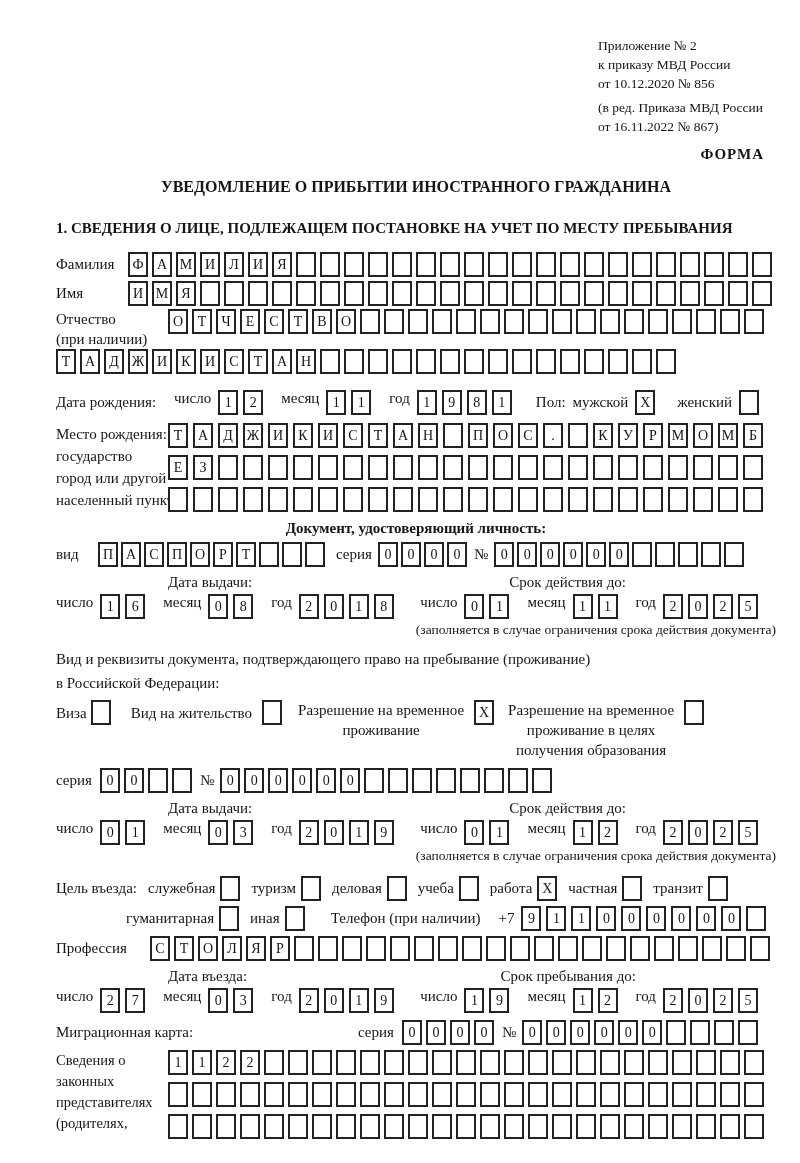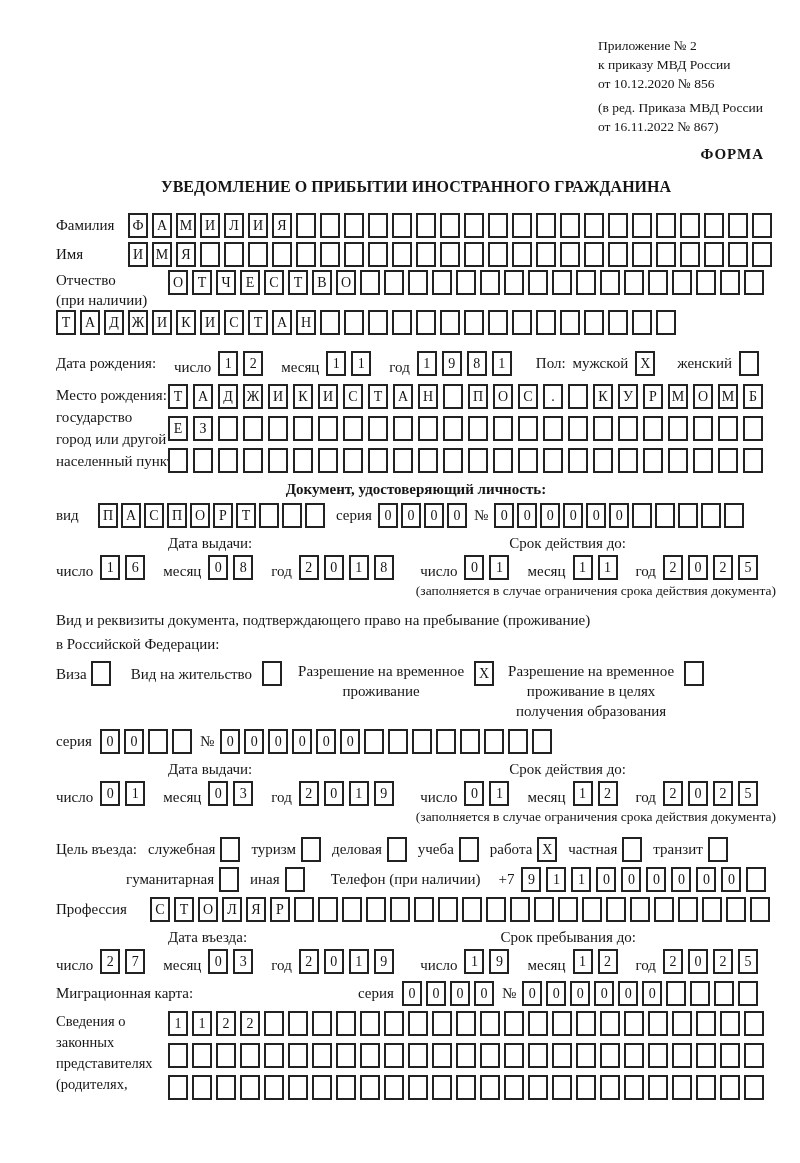--- a/index.html
+++ b/index.html
@@ -25,21 +25,21 @@
   .dboxes .box { margin-right:5px; }
   .chk .box { margin-right:0; }
 
   .r-surname { margin-top:15px; } .r-surname .lbl, .r-name .lbl { width:72px; }
   .r-name { margin-top:4px; }
   .r-patr { margin-top:3px; } .patr-lbl { width:112px; }
   .r-cit  { margin-top:0px; } .cit-lbl { width:94px; }
 
   .r-birth { margin-top:16px; align-items:center; }
   .birth-lbl { width:118px; }
-  .dpart { display:flex; align-items:flex-end; margin-right:13px; }
+  .dpart { display:flex; align-items:flex-start; margin-right:13px; }
   .dpart .plabel { font-size:15px; margin-right:7px; white-space:nowrap; }
   .sex-grp { display:flex; align-items:center; margin-left:6px; }
   .sex-grp .lbl { margin-right:7px; }
   .sex-female { margin-left:22px; }
 
   .r-place { margin-top:8px; }
   .place-lbl { width:112px; font-size:15px; line-height:22px; white-space:nowrap; }
   .place-rows .boxes { margin-bottom:7px; }
   .r-place .box { margin-right:5px; }
 
@@ -98,20 +98,21 @@
     <div class="hdr-gap"></div>
     <div>(в ред. Приказа МВД России</div>
     <div>от 16.11.2022 № 867)</div>
   </div>
   <div class="forma">ФОРМА</div>
 
   <div class="title">
     <div>УВЕДОМЛЕНИЕ О ПРИБЫТИИ ИНОСТРАННОГО ГРАЖДАНИНА</div>
   </div>
 
+  <div class="sec">1. СВЕДЕНИЯ О ЛИЦЕ, ПОДЛЕЖАЩЕМ ПОСТАНОВКЕ НА УЧЕТ ПО МЕСТУ ПРЕБЫВАНИЯ</div>
 
   <div class="frow r-surname">
     <span class="lbl">Фамилия</span>
     <span class="boxes">
         <span class="box">Ф</span>
         <span class="box">А</span>
         <span class="box">М</span>
         <span class="box">И</span>
         <span class="box">Л</span>
         <span class="box">И</span>

